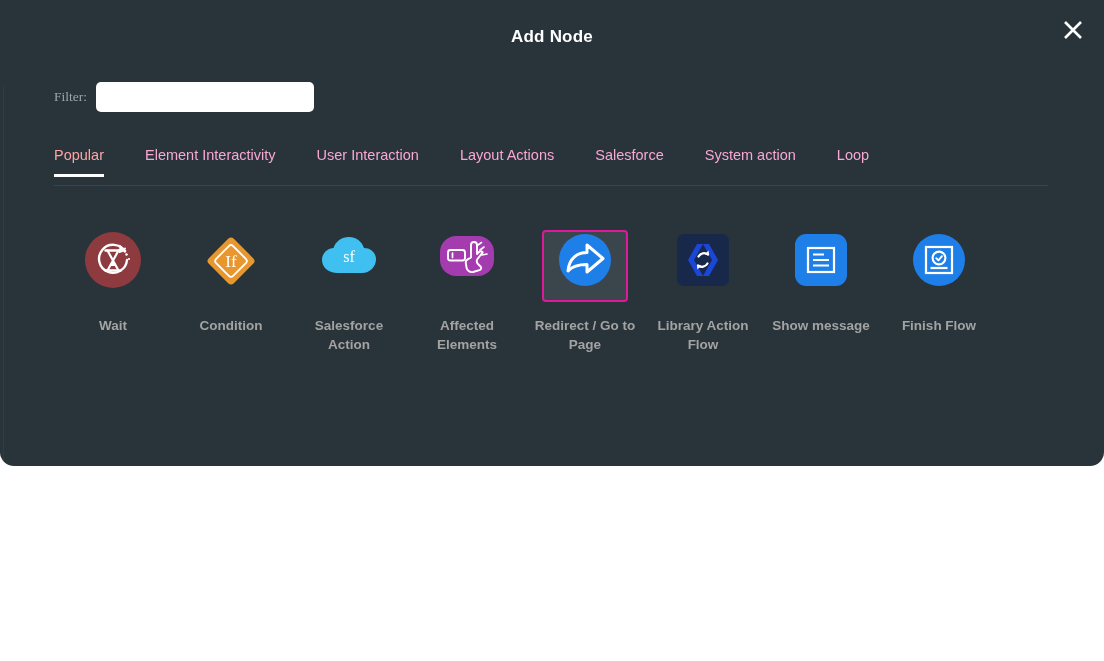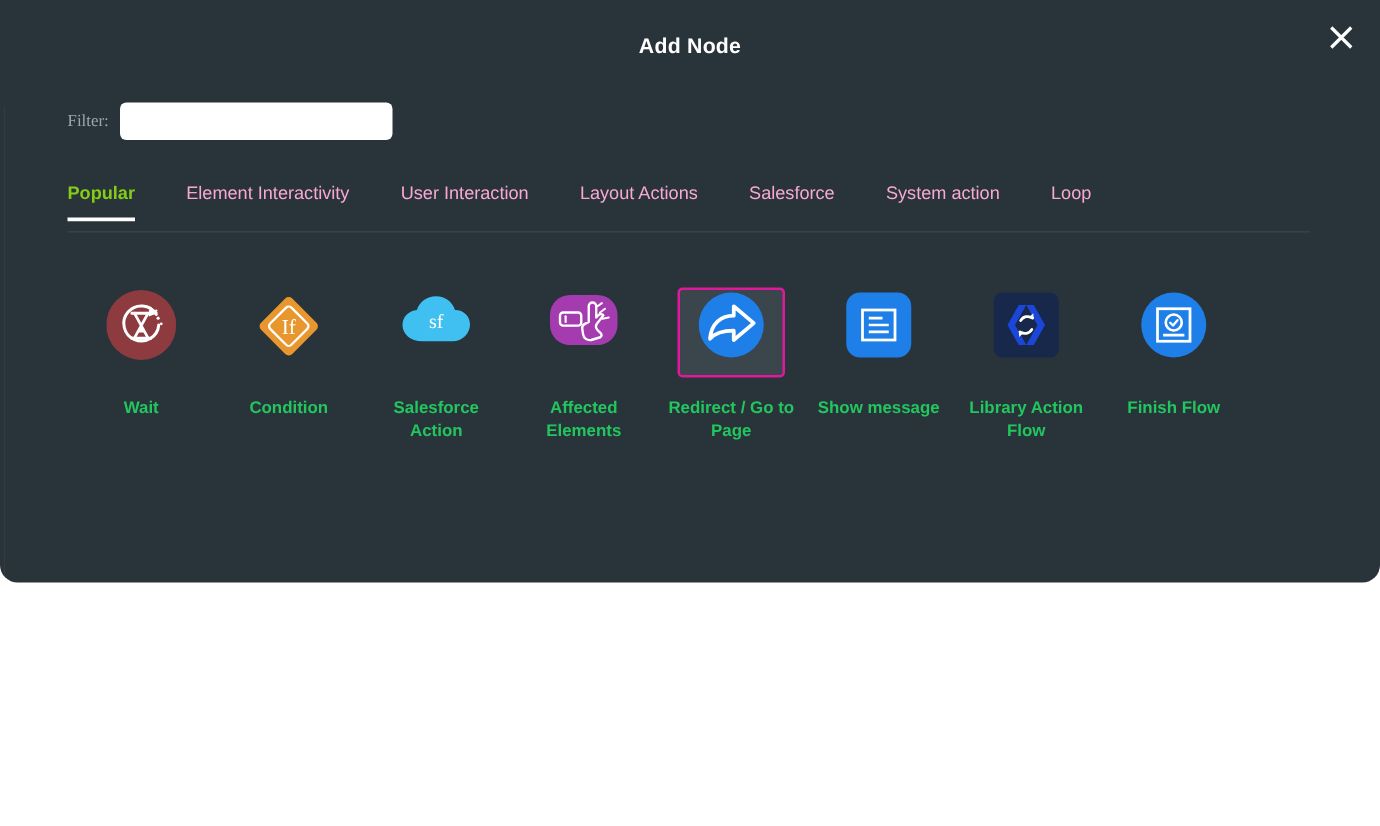--- a/index.html
+++ b/index.html
@@ -115,22 +115,22 @@
     font-size: 14.5px;
     padding: 0 0 13px 0;
     margin-right: 41px;
     cursor: pointer;
     white-space: nowrap;
     background: none;
     border: none;
     font-family: "Liberation Sans", sans-serif;
   }
   .tab.active {
-    color: #84cc16;
-    font-weight: bold;
+    color: #fca5a5;
+    font-weight: normal;
   }
   .tab.active::after {
     content: "";
     position: absolute;
     left: 0;
     right: 0;
     bottom: -1px;
     height: 3px;
     background: #ffffff;
   }
@@ -162,21 +162,21 @@
     border: 2px solid transparent;
     border-radius: 4px;
     box-sizing: border-box;
   }
   .node-cell.selected .node-icon-wrap {
     border-color: #e0189b;
     background: #3a454c;
   }
   .node-label {
     margin-top: 14px;
-    color: #22c55e;
+    color: #a3a3a3;
     font-size: 13.5px;
     font-weight: bold;
     text-align: center;
     line-height: 19px;
     max-width: 106px;
   }
   .node-icon { display: block; }
 
   
   .next-btn {
@@ -288,46 +288,46 @@
           <path d="M11 39 C12 26.5 20 20.5 30 20.5 L30 13 L46 26.5 L30 40 L30 32.5
                    C21.5 32.5 15 34.5 11 39 Z" fill="none" stroke="#ffffff" stroke-width="3" stroke-linejoin="round" stroke-linecap="round"></path>
         </svg>
       </div>
       <div class="node-label">Redirect / Go to Page</div>
     </div>
 
     <div class="node-cell">
       <div class="node-icon-wrap">
         <svg class="node-icon" width="56" height="56" viewBox="0 0 56 56" aria-hidden="true">
-          <rect x="2" y="2" width="52" height="52" rx="11" fill="#1f7fe8"></rect>
-          <rect x="15" y="16" width="26" height="24" fill="none" stroke="#ffffff" stroke-width="2.2"></rect>
-          <path d="M20 22.5 H31 M20 28 H36 M20 33.5 H36" stroke="#ffffff" stroke-width="2.1" stroke-linecap="butt"></path>
-        </svg>
-      </div>
-      <div class="node-label">Show message</div>
-    </div>
-
-    <div class="node-cell">
-      <div class="node-icon-wrap">
-        <svg class="node-icon" width="56" height="56" viewBox="0 0 56 56" aria-hidden="true">
           <rect x="2" y="2" width="52" height="52" rx="7" fill="#18284a"></rect>
           <path d="M22 12 L13 28 L22 44 L28 44 L19 28 L28 12 Z" fill="#1a47d8"></path>
           <path d="M34 12 L43 28 L34 44 L28 44 L37 28 L28 12 Z" fill="#1a47d8"></path>
           <path d="M23.5 24.5 A6.5 6.5 0 0 1 33 22.5" fill="none" stroke="#ffffff" stroke-width="2.2" stroke-linecap="round"></path>
           <path d="M32.5 31.5 A6.5 6.5 0 0 1 23 33.5" fill="none" stroke="#ffffff" stroke-width="2.2" stroke-linecap="round"></path>
           <path d="M33.6 18.5 L34 23.2 L29.6 22.4 Z" fill="#ffffff"></path>
           <path d="M22.4 37.5 L22 32.8 L26.4 33.6 Z" fill="#ffffff"></path>
         </svg>
       </div>
       <div class="node-label">Library Action Flow</div>
     </div>
 
     <div class="node-cell">
       <div class="node-icon-wrap">
         <svg class="node-icon" width="56" height="56" viewBox="0 0 56 56" aria-hidden="true">
+          <rect x="2" y="2" width="52" height="52" rx="11" fill="#1f7fe8"></rect>
+          <rect x="15" y="16" width="26" height="24" fill="none" stroke="#ffffff" stroke-width="2.2"></rect>
+          <path d="M20 22.5 H31 M20 28 H36 M20 33.5 H36" stroke="#ffffff" stroke-width="2.1" stroke-linecap="butt"></path>
+        </svg>
+      </div>
+      <div class="node-label">Show message</div>
+    </div>
+
+    <div class="node-cell">
+      <div class="node-icon-wrap">
+        <svg class="node-icon" width="56" height="56" viewBox="0 0 56 56" aria-hidden="true">
           <circle cx="28" cy="28" r="26" fill="#1f7fe8"></circle>
           <rect x="15" y="15" width="26" height="26" fill="none" stroke="#ffffff" stroke-width="2.2"></rect>
           <circle cx="28" cy="26" r="6.4" fill="none" stroke="#ffffff" stroke-width="2.1"></circle>
           <path d="M25.2 26.2 L27.4 28.4 L31 24.2" fill="none" stroke="#ffffff" stroke-width="1.9" stroke-linecap="round" stroke-linejoin="round"></path>
           <path d="M19.5 36 H36.5" stroke="#ffffff" stroke-width="2.2" stroke-linecap="butt"></path>
         </svg>
       </div>
       <div class="node-label">Finish Flow</div>
     </div>
 

